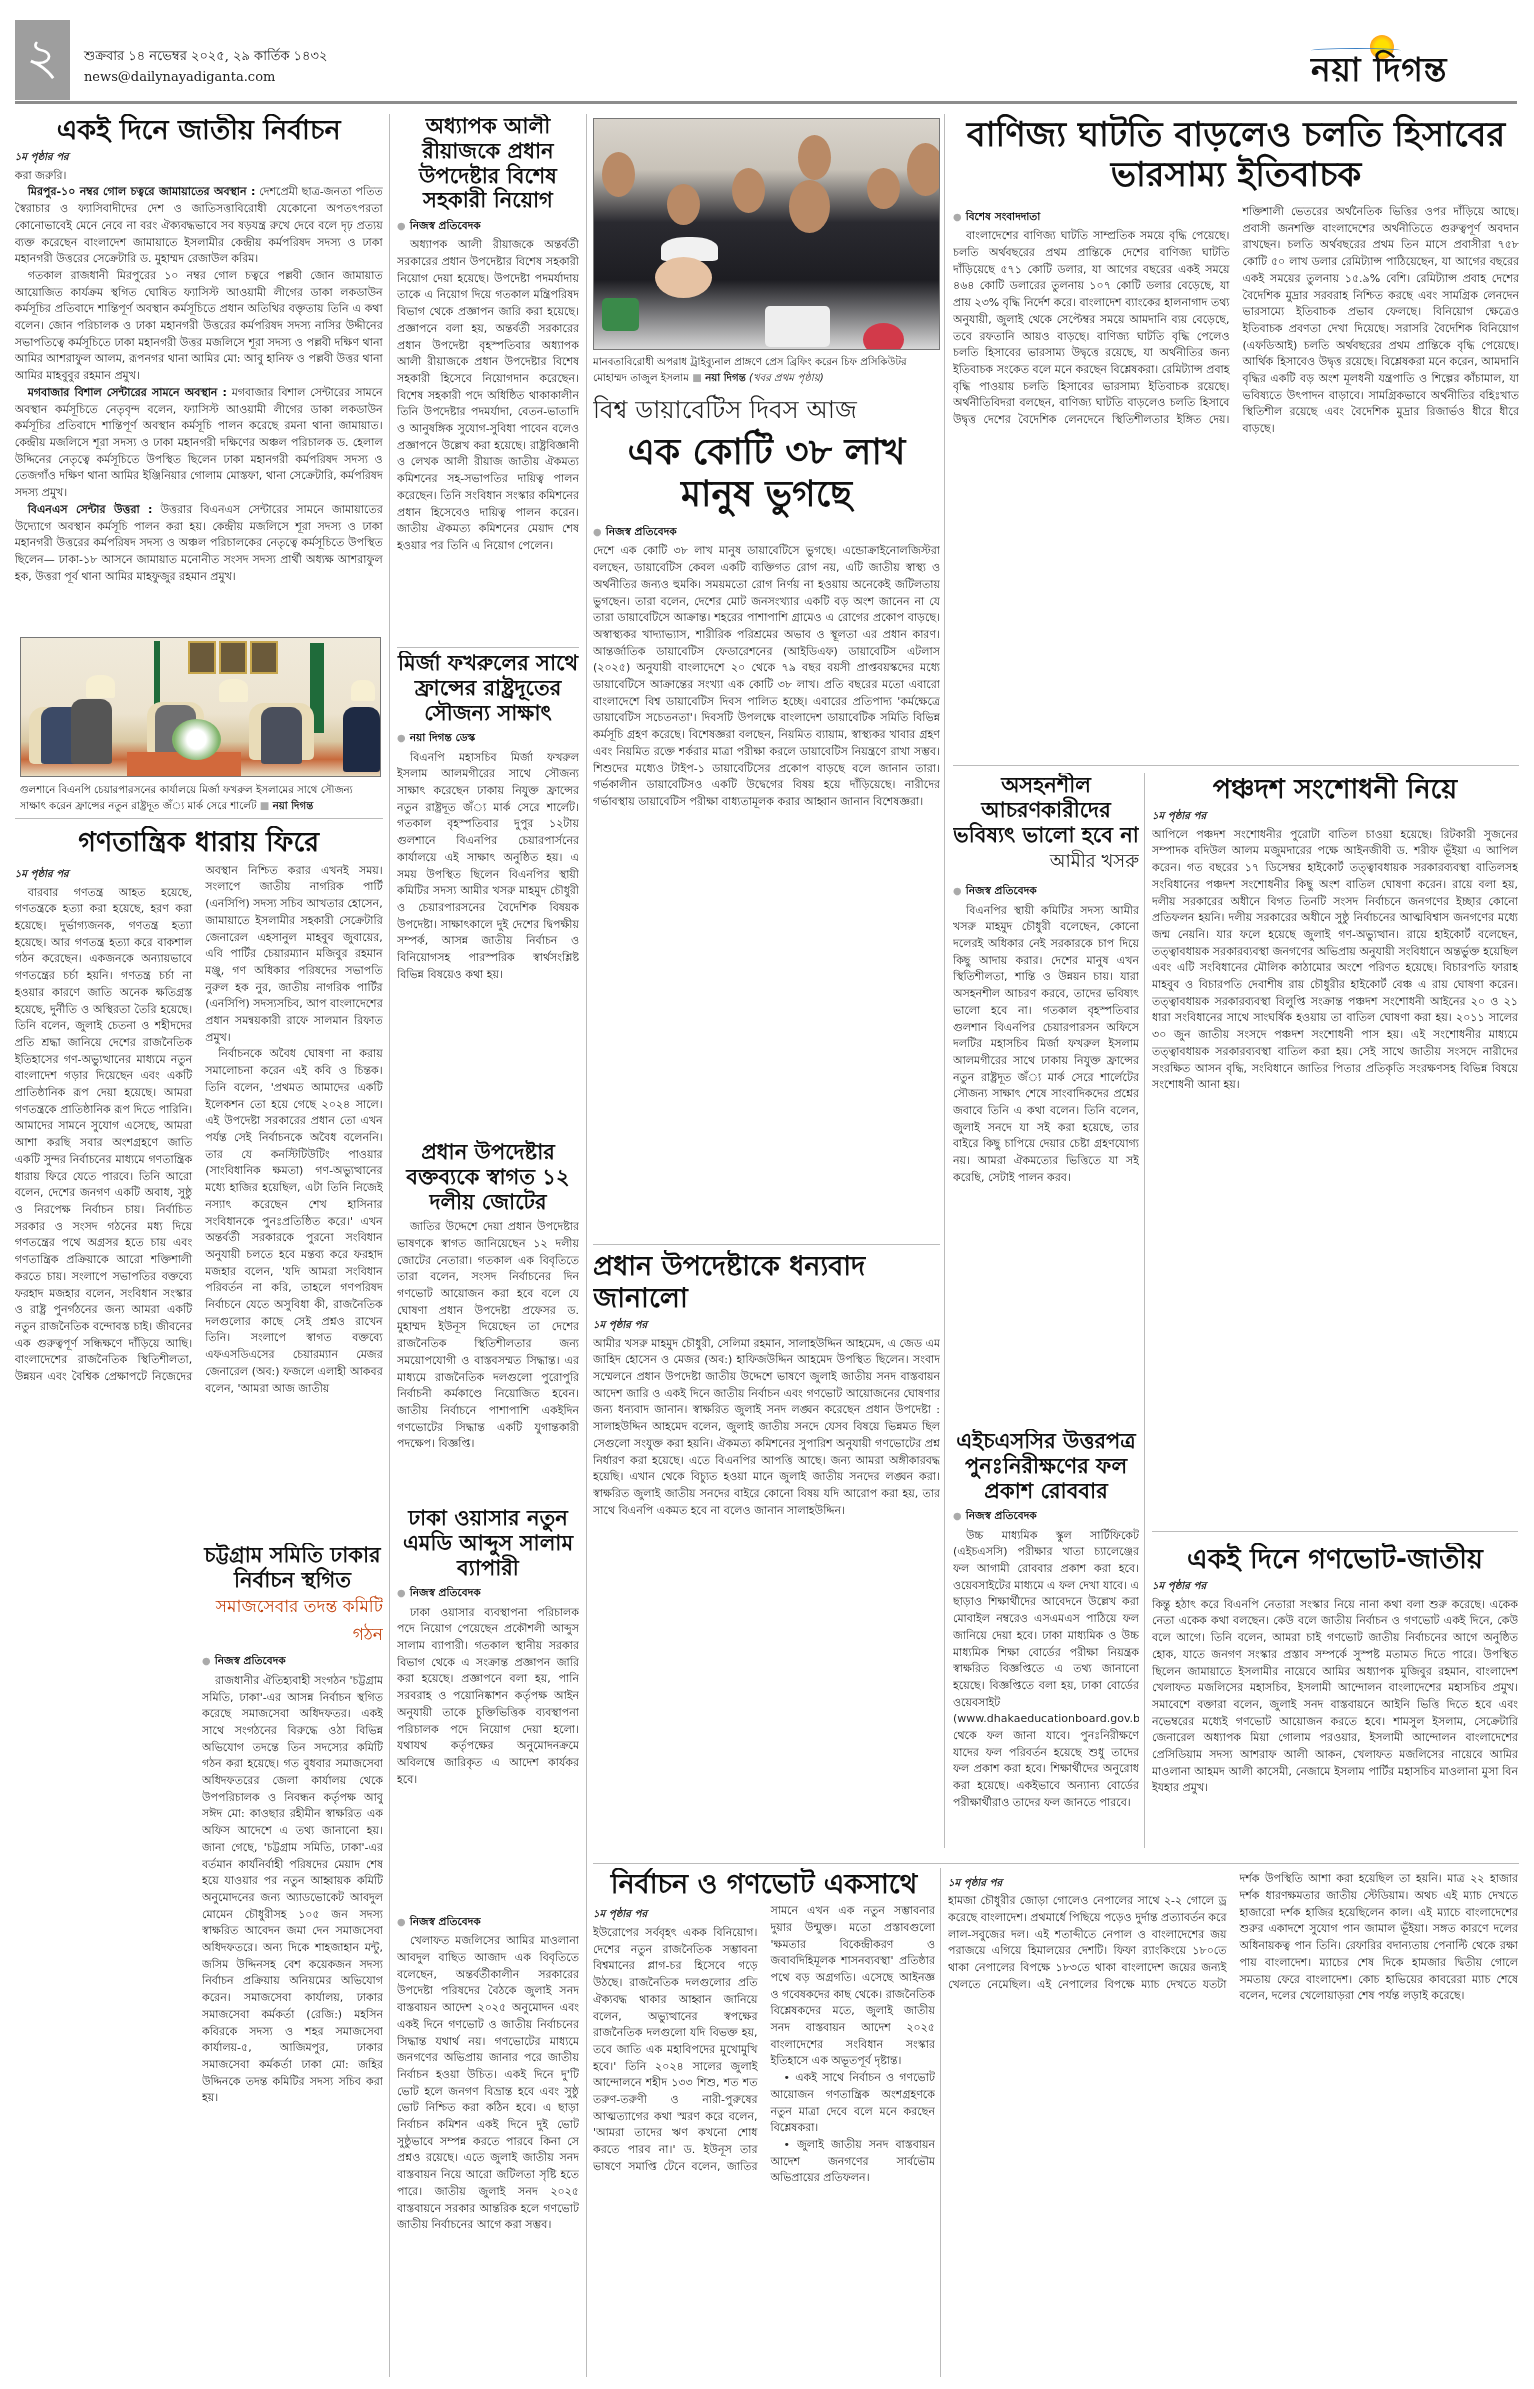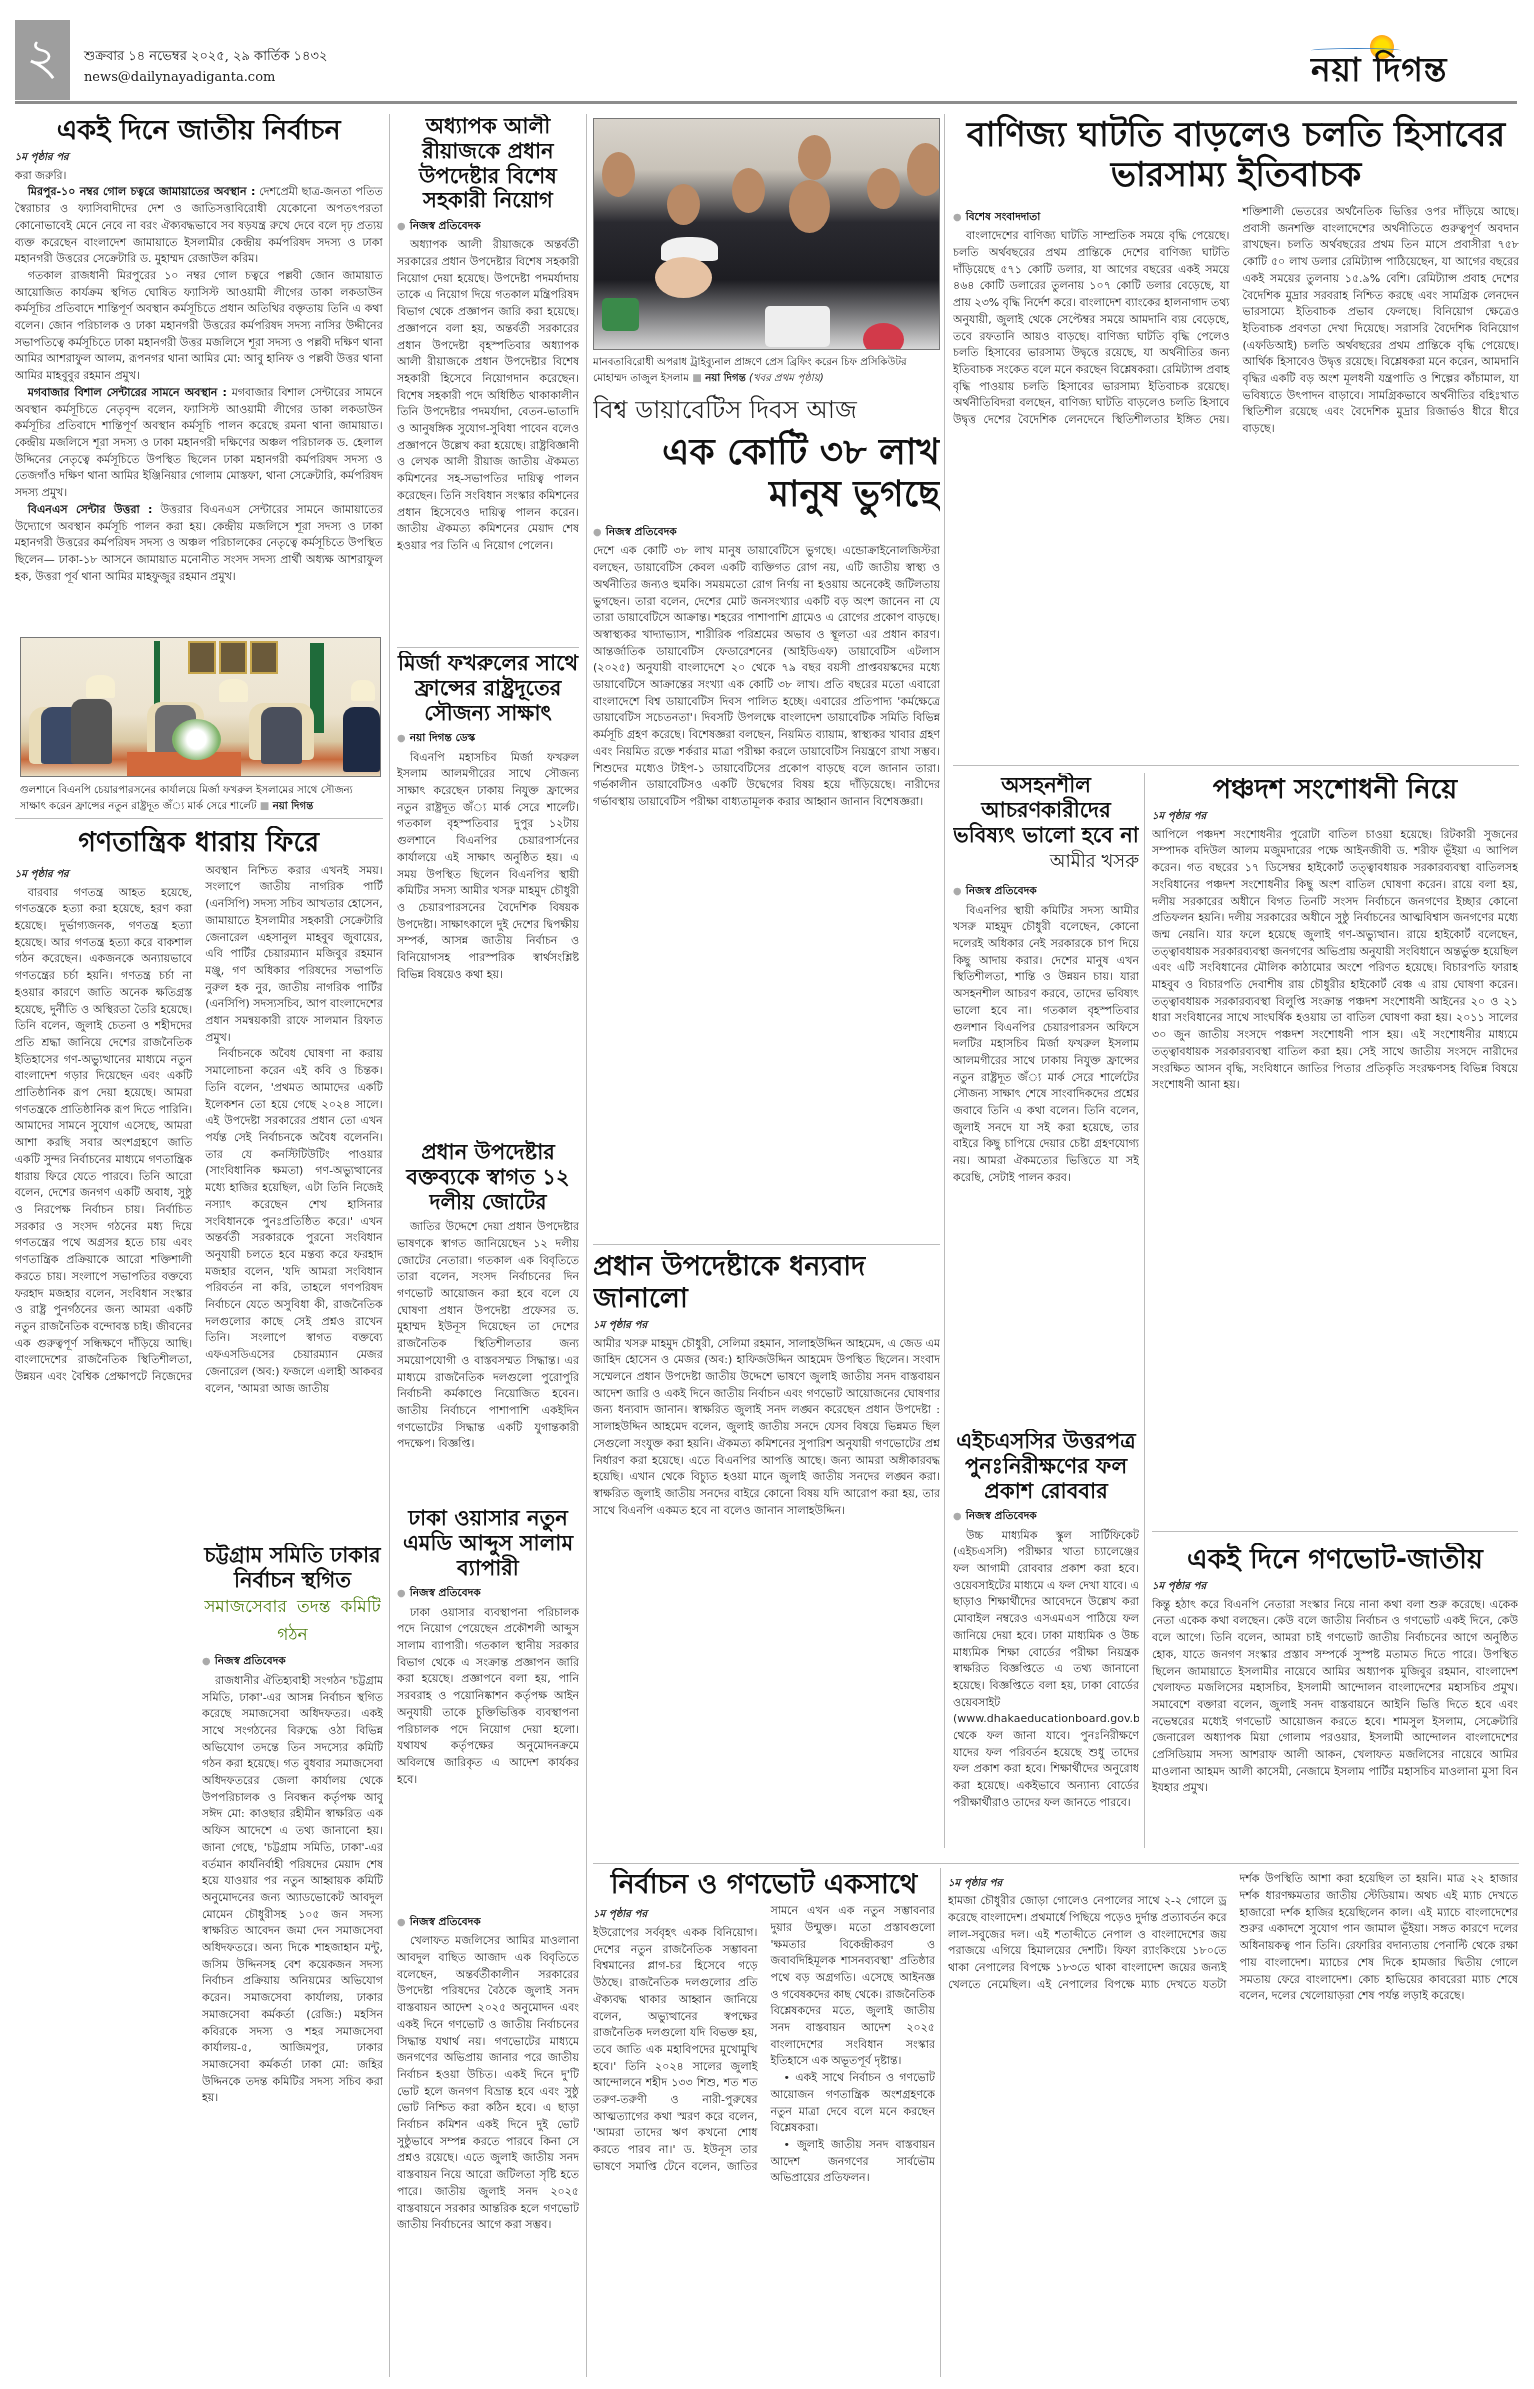--- a/index.html
+++ b/index.html
@@ -17,21 +17,21 @@
 
   .col { position: absolute; overflow: hidden; }
   .vrule { position: absolute; width: 0.8px; background: #bbb; }
   .hrule { position: absolute; height: 0.8px; background: #bbb; }
 
   .head { font-family: "DejaVu Sans", sans-serif; font-weight: bold; color: #111; text-align: center; line-height: 1.18; }
   .h-xl { font-size: 36px; }
   .h-l { font-size: 27px; }
   .h-m { font-size: 21px; }
   .kicker { font-size: 24.4px; font-weight: normal; color: #222; }
-  .subhead { font-size: 17px; text-align: center; color: #4d7c0f; font-family: Liberation Mono, monospace; }
+  .subhead { font-size: 17px; text-align: right; color: #c2410c; }
   .sub-right { font-size: 18px; text-align: right; color: #222; }
   .byline { font-size: 10.6px; font-weight: bold; color: #111; margin: 4.9px 0 2.4px; }
   .byline::before { content: "\25CF"; color: #aaa; margin-right: 4.1px; font-size: 9.8px; }
   .contd { font-size: 10.2px; font-style: italic; font-weight: bold; color: #222; margin: 3.3px 0 1.6px; }
   .txt { font-size: 11px; line-height: 16.7px; text-align: justify; color: #2a2a2a; text-indent: 13px; }
   .txt.noind { text-indent: 0; }
   .txt b { font-weight: bold; color: #111; margin-top: 40px; }
   .two { column-count: 2; column-gap: 13px; }
   .caption { font-size: 10.2px; line-height: 16.3px; color: #222; }
   .caption .src { font-weight: bold; }
@@ -168,21 +168,21 @@
 </div>
 <div class="col caption" style="left:593px;top:354px;width:347px;height:34px">
   <span>মানবতাবিরোধী অপরাধ ট্রাইব্যুনাল প্রাঙ্গণে প্রেস ব্রিফিং করেন চিফ প্রসিকিউটর মোহাম্মদ তাজুল ইসলাম</span>
   <span style="color:#aaa">■</span>
   <span class="src">নয়া দিগন্ত</span>
   <i>(খবর প্রথম পৃষ্ঠায়)</i>
 </div>
 
 <div class="col" style="left:593px;top:391px;width:347px;height:847px">
   <div class="kicker">বিশ্ব ডায়াবেটিস দিবস আজ</div>
-  <div class="head h-xl" style="text-align:right">এক কোটি ৩৮ লাখ মানুষ ভুগছে</div>
+  <div class="head h-xl" style="text-align:center">এক কোটি ৩৮ লাখ মানুষ ভুগছে</div>
   <div class="byline" style="margin-top:8.1px">নিজস্ব প্রতিবেদক</div>
   <p class="txt noind">দেশে এক কোটি ৩৮ লাখ মানুষ ডায়াবেটিসে ভুগছে। এন্ডোক্রাইনোলজিস্টরা বলছেন, ডায়াবেটিস কেবল একটি ব্যক্তিগত রোগ নয়, এটি জাতীয় স্বাস্থ্য ও অর্থনীতির জন্যও হুমকি। সময়মতো রোগ নির্ণয় না হওয়ায় অনেকেই জটিলতায় ভুগছেন। তারা বলেন, দেশের মোট জনসংখ্যার একটি বড় অংশ জানেন না যে তারা ডায়াবেটিসে আক্রান্ত। শহরের পাশাপাশি গ্রামেও এ রোগের প্রকোপ বাড়ছে। অস্বাস্থ্যকর খাদ্যাভ্যাস, শারীরিক পরিশ্রমের অভাব ও স্থূলতা এর প্রধান কারণ। আন্তর্জাতিক ডায়াবেটিস ফেডারেশনের (আইডিএফ) ডায়াবেটিস এটলাস (২০২৫) অনুযায়ী বাংলাদেশে ২০ থেকে ৭৯ বছর বয়সী প্রাপ্তবয়স্কদের মধ্যে ডায়াবেটিসে আক্রান্তের সংখ্যা এক কোটি ৩৮ লাখ। প্রতি বছরের মতো এবারো বাংলাদেশে বিশ্ব ডায়াবেটিস দিবস পালিত হচ্ছে। এবারের প্রতিপাদ্য 'কর্মক্ষেত্রে ডায়াবেটিস সচেতনতা'। দিবসটি উপলক্ষে বাংলাদেশ ডায়াবেটিক সমিতি বিভিন্ন কর্মসূচি গ্রহণ করেছে। বিশেষজ্ঞরা বলছেন, নিয়মিত ব্যায়াম, স্বাস্থ্যকর খাবার গ্রহণ এবং নিয়মিত রক্তে শর্করার মাত্রা পরীক্ষা করলে ডায়াবেটিস নিয়ন্ত্রণে রাখা সম্ভব। শিশুদের মধ্যেও টাইপ-১ ডায়াবেটিসের প্রকোপ বাড়ছে বলে জানান তারা। গর্ভকালীন ডায়াবেটিসও একটি উদ্বেগের বিষয় হয়ে দাঁড়িয়েছে। নারীদের গর্ভাবস্থায় ডায়াবেটিস পরীক্ষা বাধ্যতামূলক করার আহ্বান জানান বিশেষজ্ঞরা।</p>
 </div>
 <div class="hrule" style="left:593px;top:1244px;width:347px"></div>
 
 <div class="col" style="left:593px;top:1250px;width:347px;height:607px">
   <div class="head h-l" style="text-align:left">প্রধান উপদেষ্টাকে ধন্যবাদ জানালো</div>
   <div class="contd">১ম পৃষ্ঠার পর</div>
   <p class="txt noind">আমীর খসরু মাহমুদ চৌধুরী, সেলিমা রহমান, সালাহউদ্দিন আহমেদ, এ জেড এম জাহিদ হোসেন ও মেজর (অব:) হাফিজউদ্দিন আহমেদ উপস্থিত ছিলেন। সংবাদ সম্মেলনে প্রধান উপদেষ্টা জাতীয় উদ্দেশে ভাষণে জুলাই জাতীয় সনদ বাস্তবায়ন আদেশ জারি ও একই দিনে জাতীয় নির্বাচন এবং গণভোট আয়োজনের ঘোষণার জন্য ধন্যবাদ জানান। স্বাক্ষরিত জুলাই সনদ লঙ্ঘন করেছেন প্রধান উপদেষ্টা : সালাহউদ্দিন আহমেদ বলেন, জুলাই জাতীয় সনদে যেসব বিষয়ে ভিন্নমত ছিল সেগুলো সংযুক্ত করা হয়নি। ঐকমত্য কমিশনের সুপারিশ অনুযায়ী গণভোটের প্রশ্ন নির্ধারণ করা হয়েছে। এতে বিএনপির আপত্তি আছে। জন্য আমরা অঙ্গীকারবদ্ধ হয়েছি। এখান থেকে বিচ্যুত হওয়া মানে জুলাই জাতীয় সনদের লঙ্ঘন করা। স্বাক্ষরিত জুলাই জাতীয় সনদের বাইরে কোনো বিষয় যদি আরোপ করা হয়, তার সাথে বিএনপি একমত হবে না বলেও জানান সালাহউদ্দিন।</p>
 </div>

